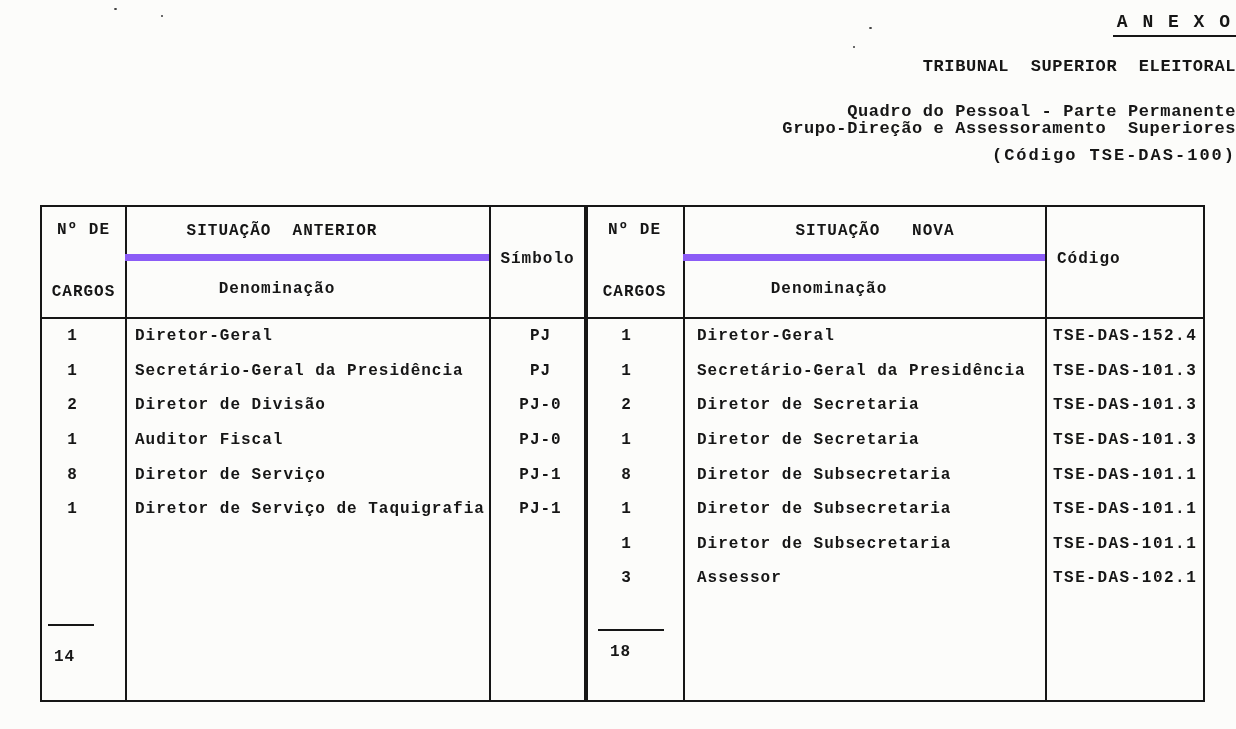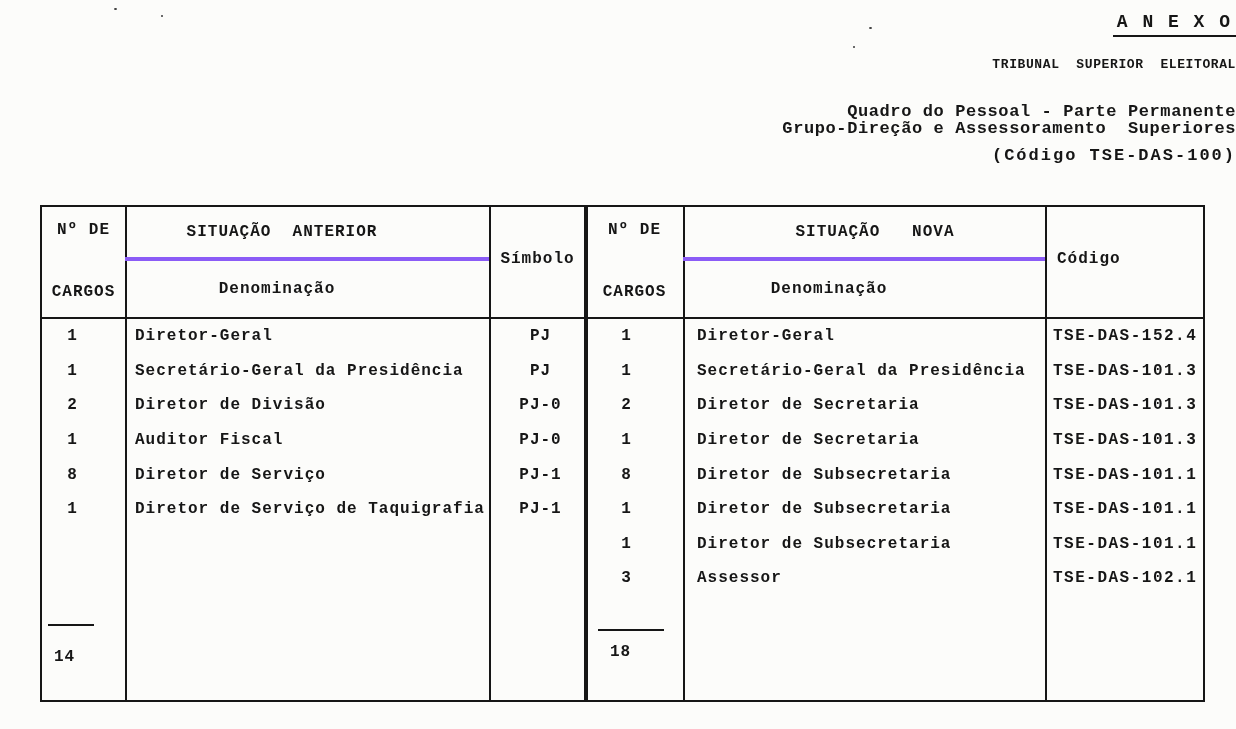--- a/index.html
+++ b/index.html
@@ -15,21 +15,21 @@
   }
   
   .doc-header div { position:absolute; left:0; width:100%; text-align:right; white-space:pre; }
   .anexo-line { top:12px; }
   .anexo-line span {
     display:inline-block;
     font-size:18px; letter-spacing:2px;
     border-bottom:2px solid #161616;
     padding:0 4px 3px 4px;
   }
-  .h-org   { top:57px;  font-size:13px; letter-spacing:0.6px; }
+  .h-org   { top:57px;  font-size:17px; letter-spacing:0.6px; }
   .h-sub   { top:87px;  font-size:17px; letter-spacing:0.6px;margin-top:15px; }
   .h-group { top:119px; font-size:17px; letter-spacing:0.6px; }
   .h-code  { top:146px; font-size:17px; letter-spacing:2px; }
   
   .tbl {
     position:absolute; left:40px; top:205px;
     width:1165px; height:497px;
     border:2px solid #161616;
     font-size:16px; letter-spacing:1px;
   }
@@ -37,21 +37,21 @@
   .v1 { left:83px; }  .v2 { left:447px; }
   .v3 { left:542px; width:4px; }
   .v4 { left:641px; } .v5 { left:1003px; }
   .hline-headbottom { position:absolute; top:110px; left:0; width:100%; height:2px; background:#161616; }
   
   .thead { position:absolute; top:0; left:0; width:100%; height:110px;
            display:grid; grid-template-columns:83px 364px 97px 97px 362px 161px; }
   .thead .cell { position:relative; white-space:pre; }
   .cell-stack2 { display:flex; flex-direction:column; align-items:center; justify-content:space-between; padding:14px 0 16px 0; }
   .cell-split  { display:flex; flex-direction:column; }
-  .cell-split .top    { height:54px; border-bottom:4px solid #8b5cf6; display:flex; align-items:center; justify-content:center; }
+  .cell-split .top    { height:54px; border-bottom:7px solid #8b5cf6; display:flex; align-items:center; justify-content:center; }
   .cell-split .bottom { flex:1; display:flex; align-items:center; justify-content:center; }
   .cell-single { display:flex; align-items:center; justify-content:center; padding-bottom:7px; }
   .pad-r50 { padding-right:50px; } .pad-r60 { padding-right:60px; } .pad-r70 { padding-right:70px; }
   .left-aligned { justify-content:flex-start; }
   .pl22 { padding-left:22px; } .pl12 { padding-left:12px; }
   
   .tbody { position:absolute; top:112px; left:0; width:100%; }
   .trow { display:grid; grid-template-columns:83px 364px 97px 97px 362px 161px; height:34.6px; }
   .trow .c { display:flex; align-items:center; white-space:pre; overflow:hidden; }
   .c-num  { justify-content:center; padding-right:22px; }

